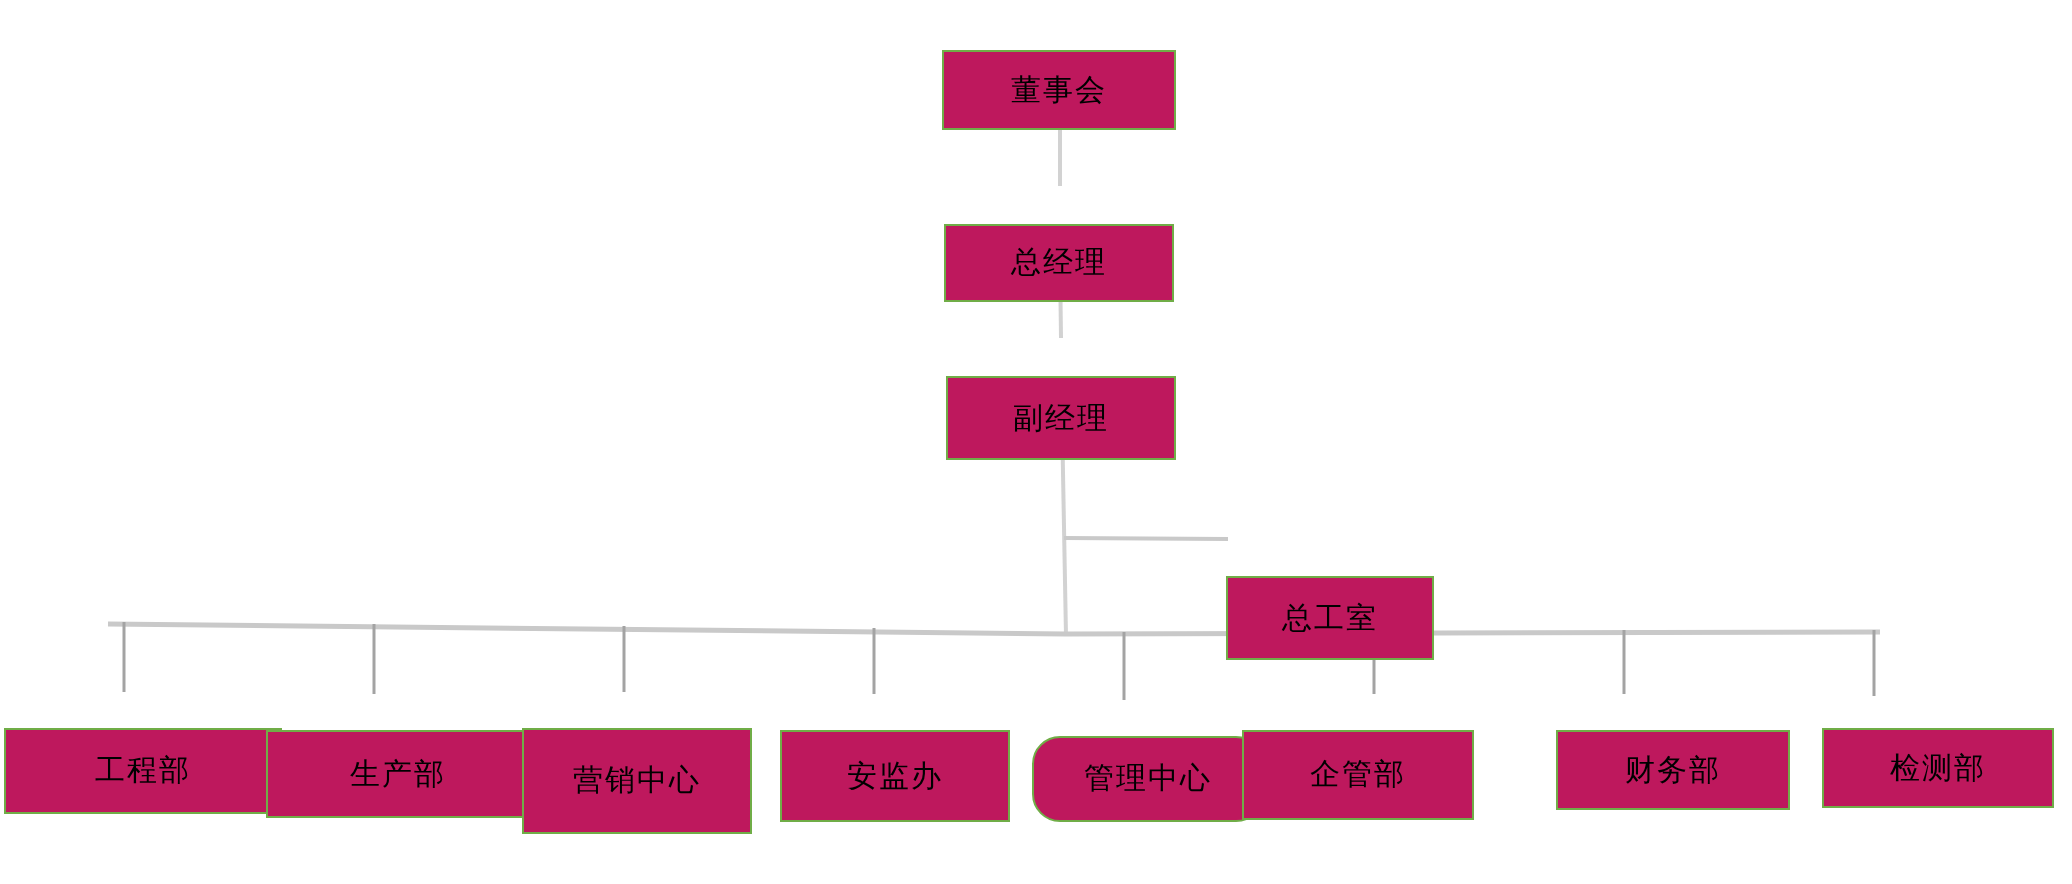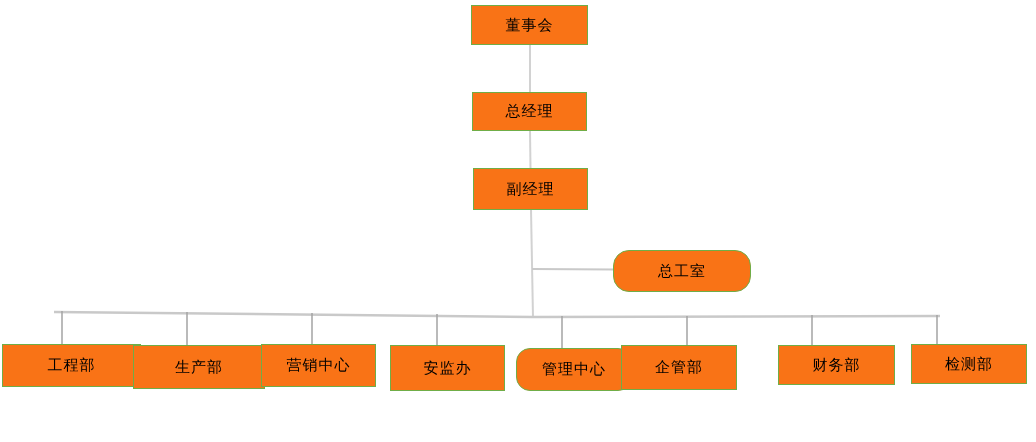--- a/index.html
+++ b/index.html
@@ -18,29 +18,30 @@
   .connectors {
     position: absolute;
     left: 0;
     top: 0;
     width: 1036px;
     height: 442px;
   }
   .node {
     position: absolute;
     box-sizing: border-box;
-    background: #f97316;
+    background: #be185d;
     border: 1.5px solid #70AD47;
     display: flex;
     align-items: center;
     justify-content: center;
     font-size: 15px;
     color: #000000;
     letter-spacing: 1px;
     white-space: nowrap;
+    margin-top: 20px;
   }
 </style>
 </head>
 <body>
 
 <div class="canvas">
 
   <svg class="connectors" width="1036" height="442" viewBox="0 0 1036 442" xmlns="http://www.w3.org/2000/svg">
 
     <line x1="530" y1="44" x2="530" y2="93" stroke="#D2D2D2" stroke-width="2"></line>
@@ -60,27 +61,27 @@
     <line x1="812" y1="315" x2="812" y2="347" stroke="#A3A3A3" stroke-width="1.5"></line>
     <line x1="937" y1="315" x2="937" y2="348" stroke="#A3A3A3" stroke-width="1.5"></line>
   </svg>
 
   <div class="node" style="left:471px; top:5px;   width:117px; height:40px;">董事会</div>
 
   <div class="node" style="left:472px; top:92px;  width:115px; height:39px;">总经理</div>
 
   <div class="node" style="left:473px; top:168px; width:115px; height:42px;">副经理</div>
 
-  <div class="node" style="left:613px; top:250px; width:138px; height:42px;border-radius:16px;">总工室</div>
+  <div class="node" style="left:613px; top:268px; width:104px; height:42px;">总工室</div>
 
   <div class="node" style="left:2px;   top:344px; width:139px; height:43px;">工程部</div>
 
   <div class="node" style="left:133px; top:345px; width:132px; height:44px;">生产部</div>
 
-  <div class="node" style="left:261px; top:344px; width:115px; height:43px;">营销中心</div>
+  <div class="node" style="left:261px; top:344px; width:115px; height:53px;">营销中心</div>
 
   <div class="node" style="left:390px; top:345px; width:115px; height:46px;text-align:center;">安监办</div>
 
   <div class="node" style="left:516px; top:348px; width:116px; height:43px;border-radius:14px;">管理中心</div>
 
   <div class="node" style="left:621px; top:345px; width:116px; height:45px;">企管部</div>
 
   <div class="node" style="left:778px; top:345px; width:117px; height:40px;">财务部</div>
 
   <div class="node" style="left:911px; top:344px; width:116px; height:40px;">检测部</div>

